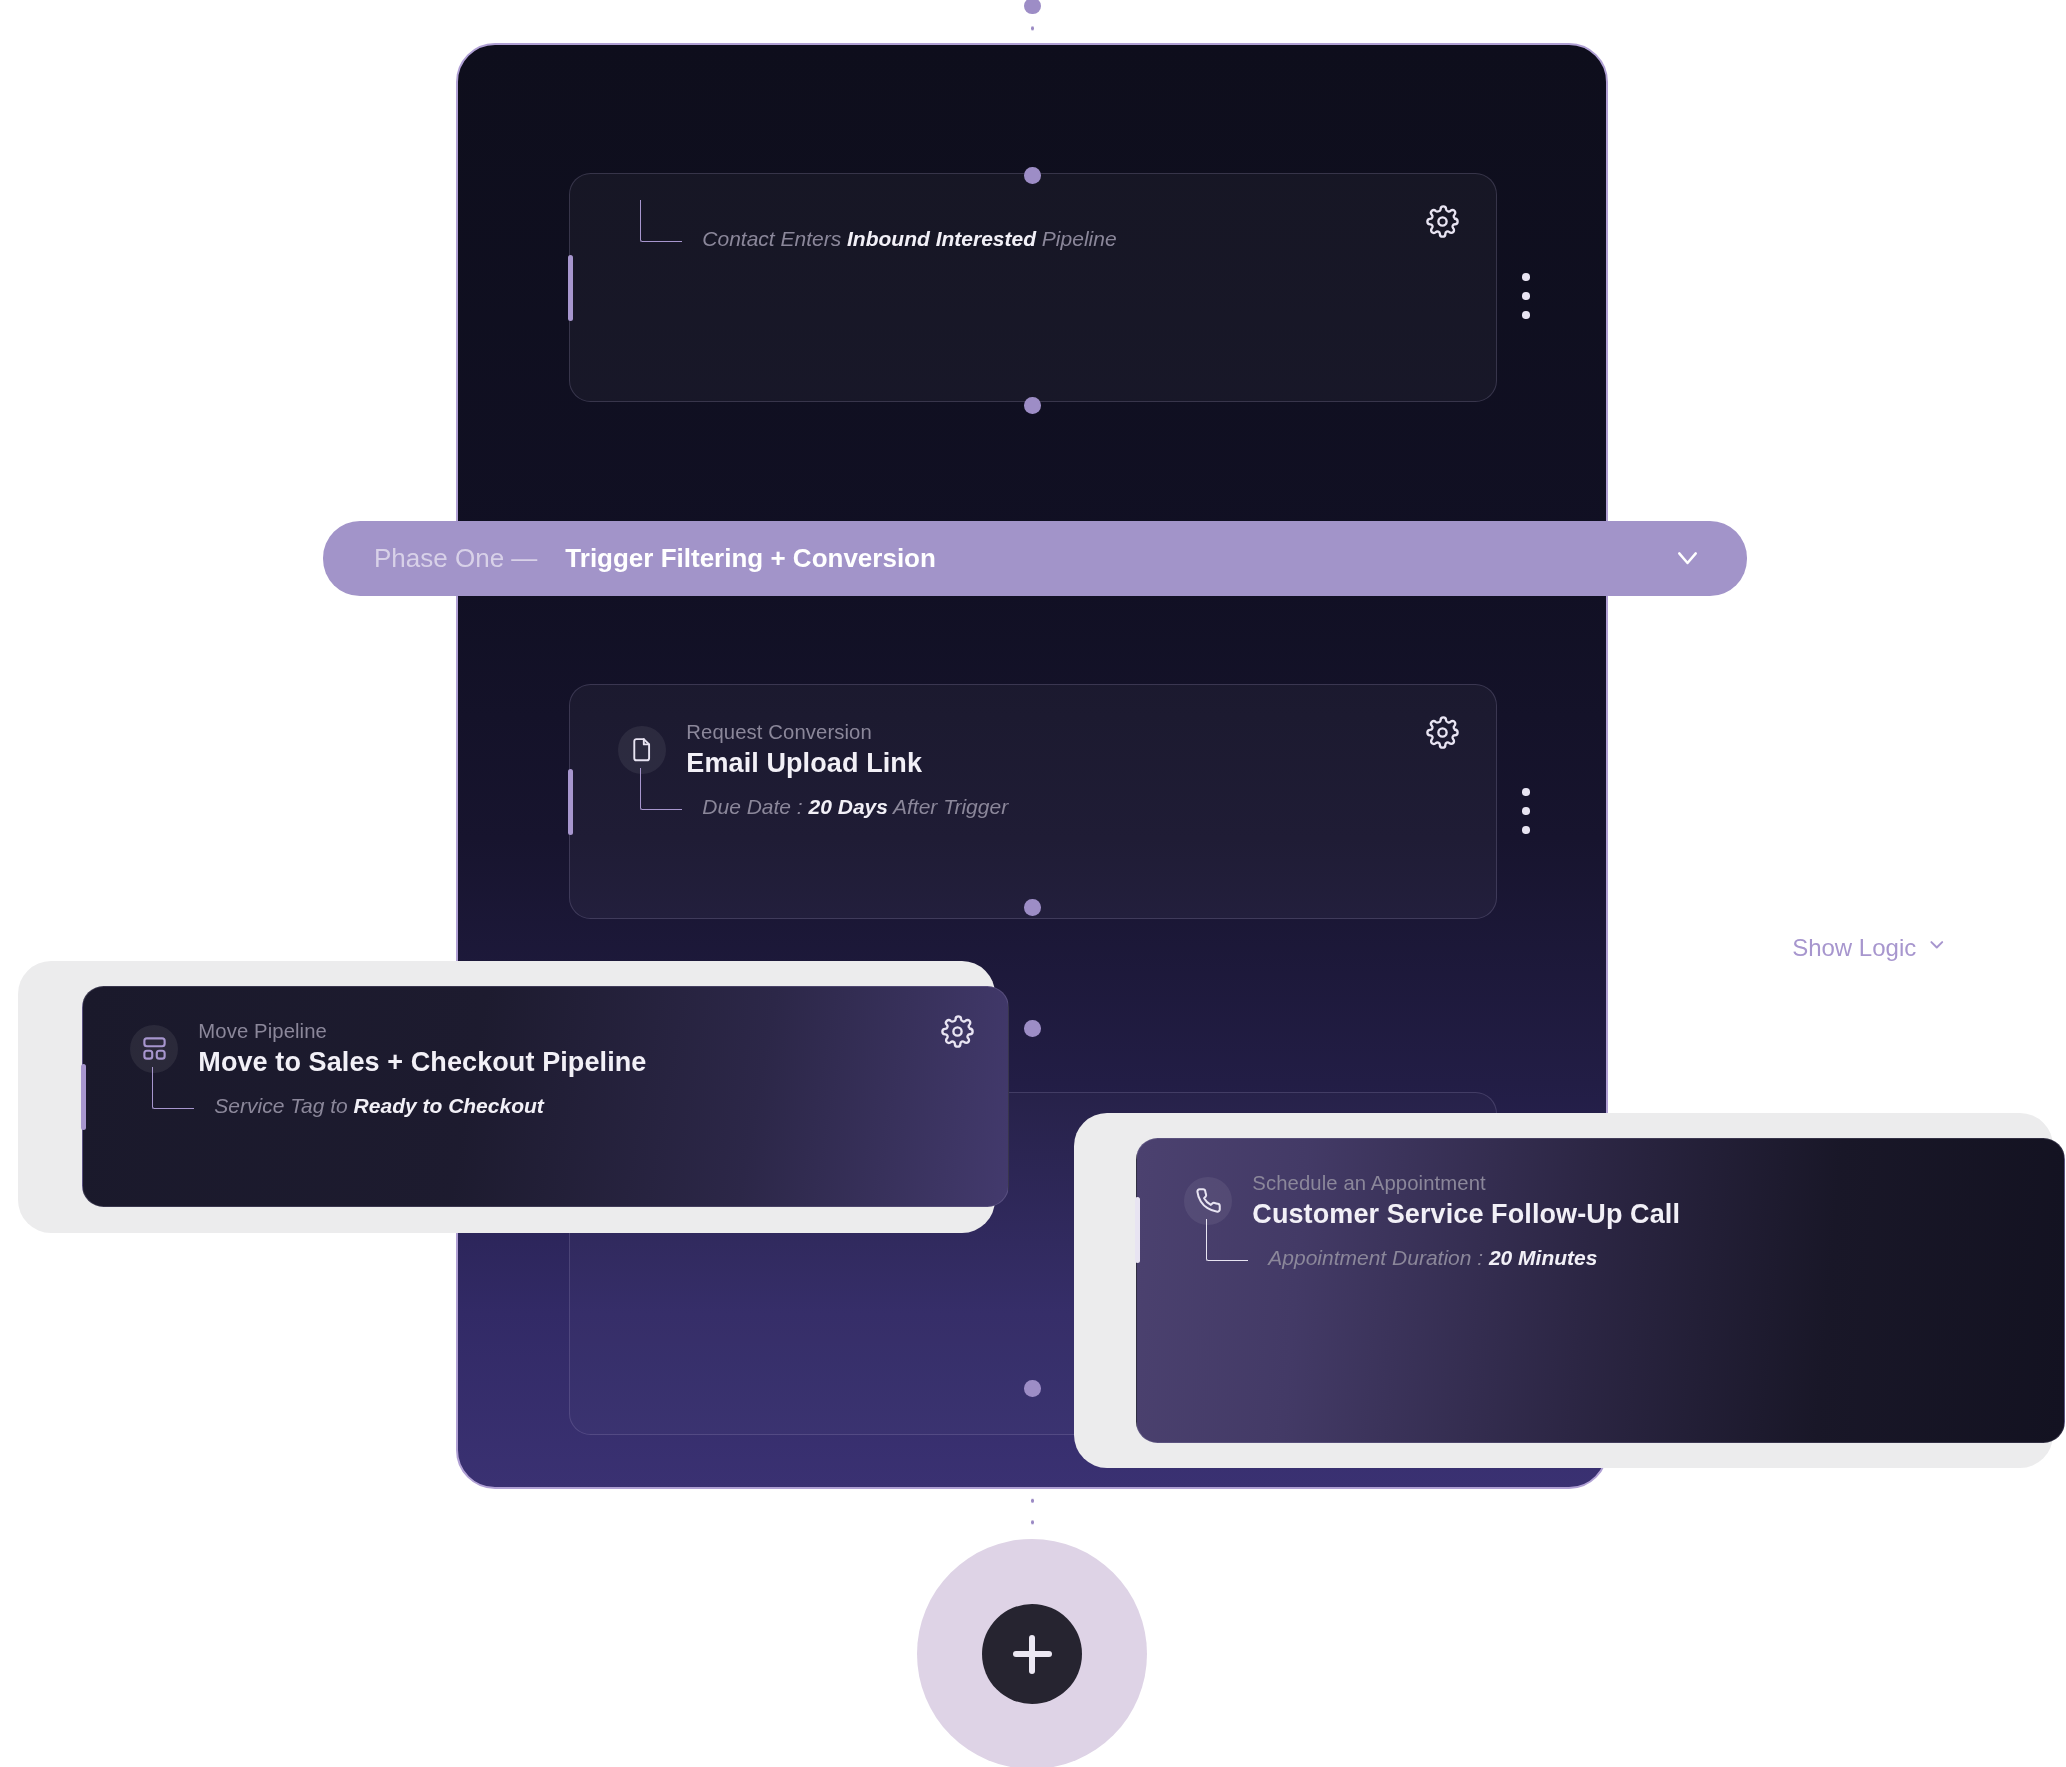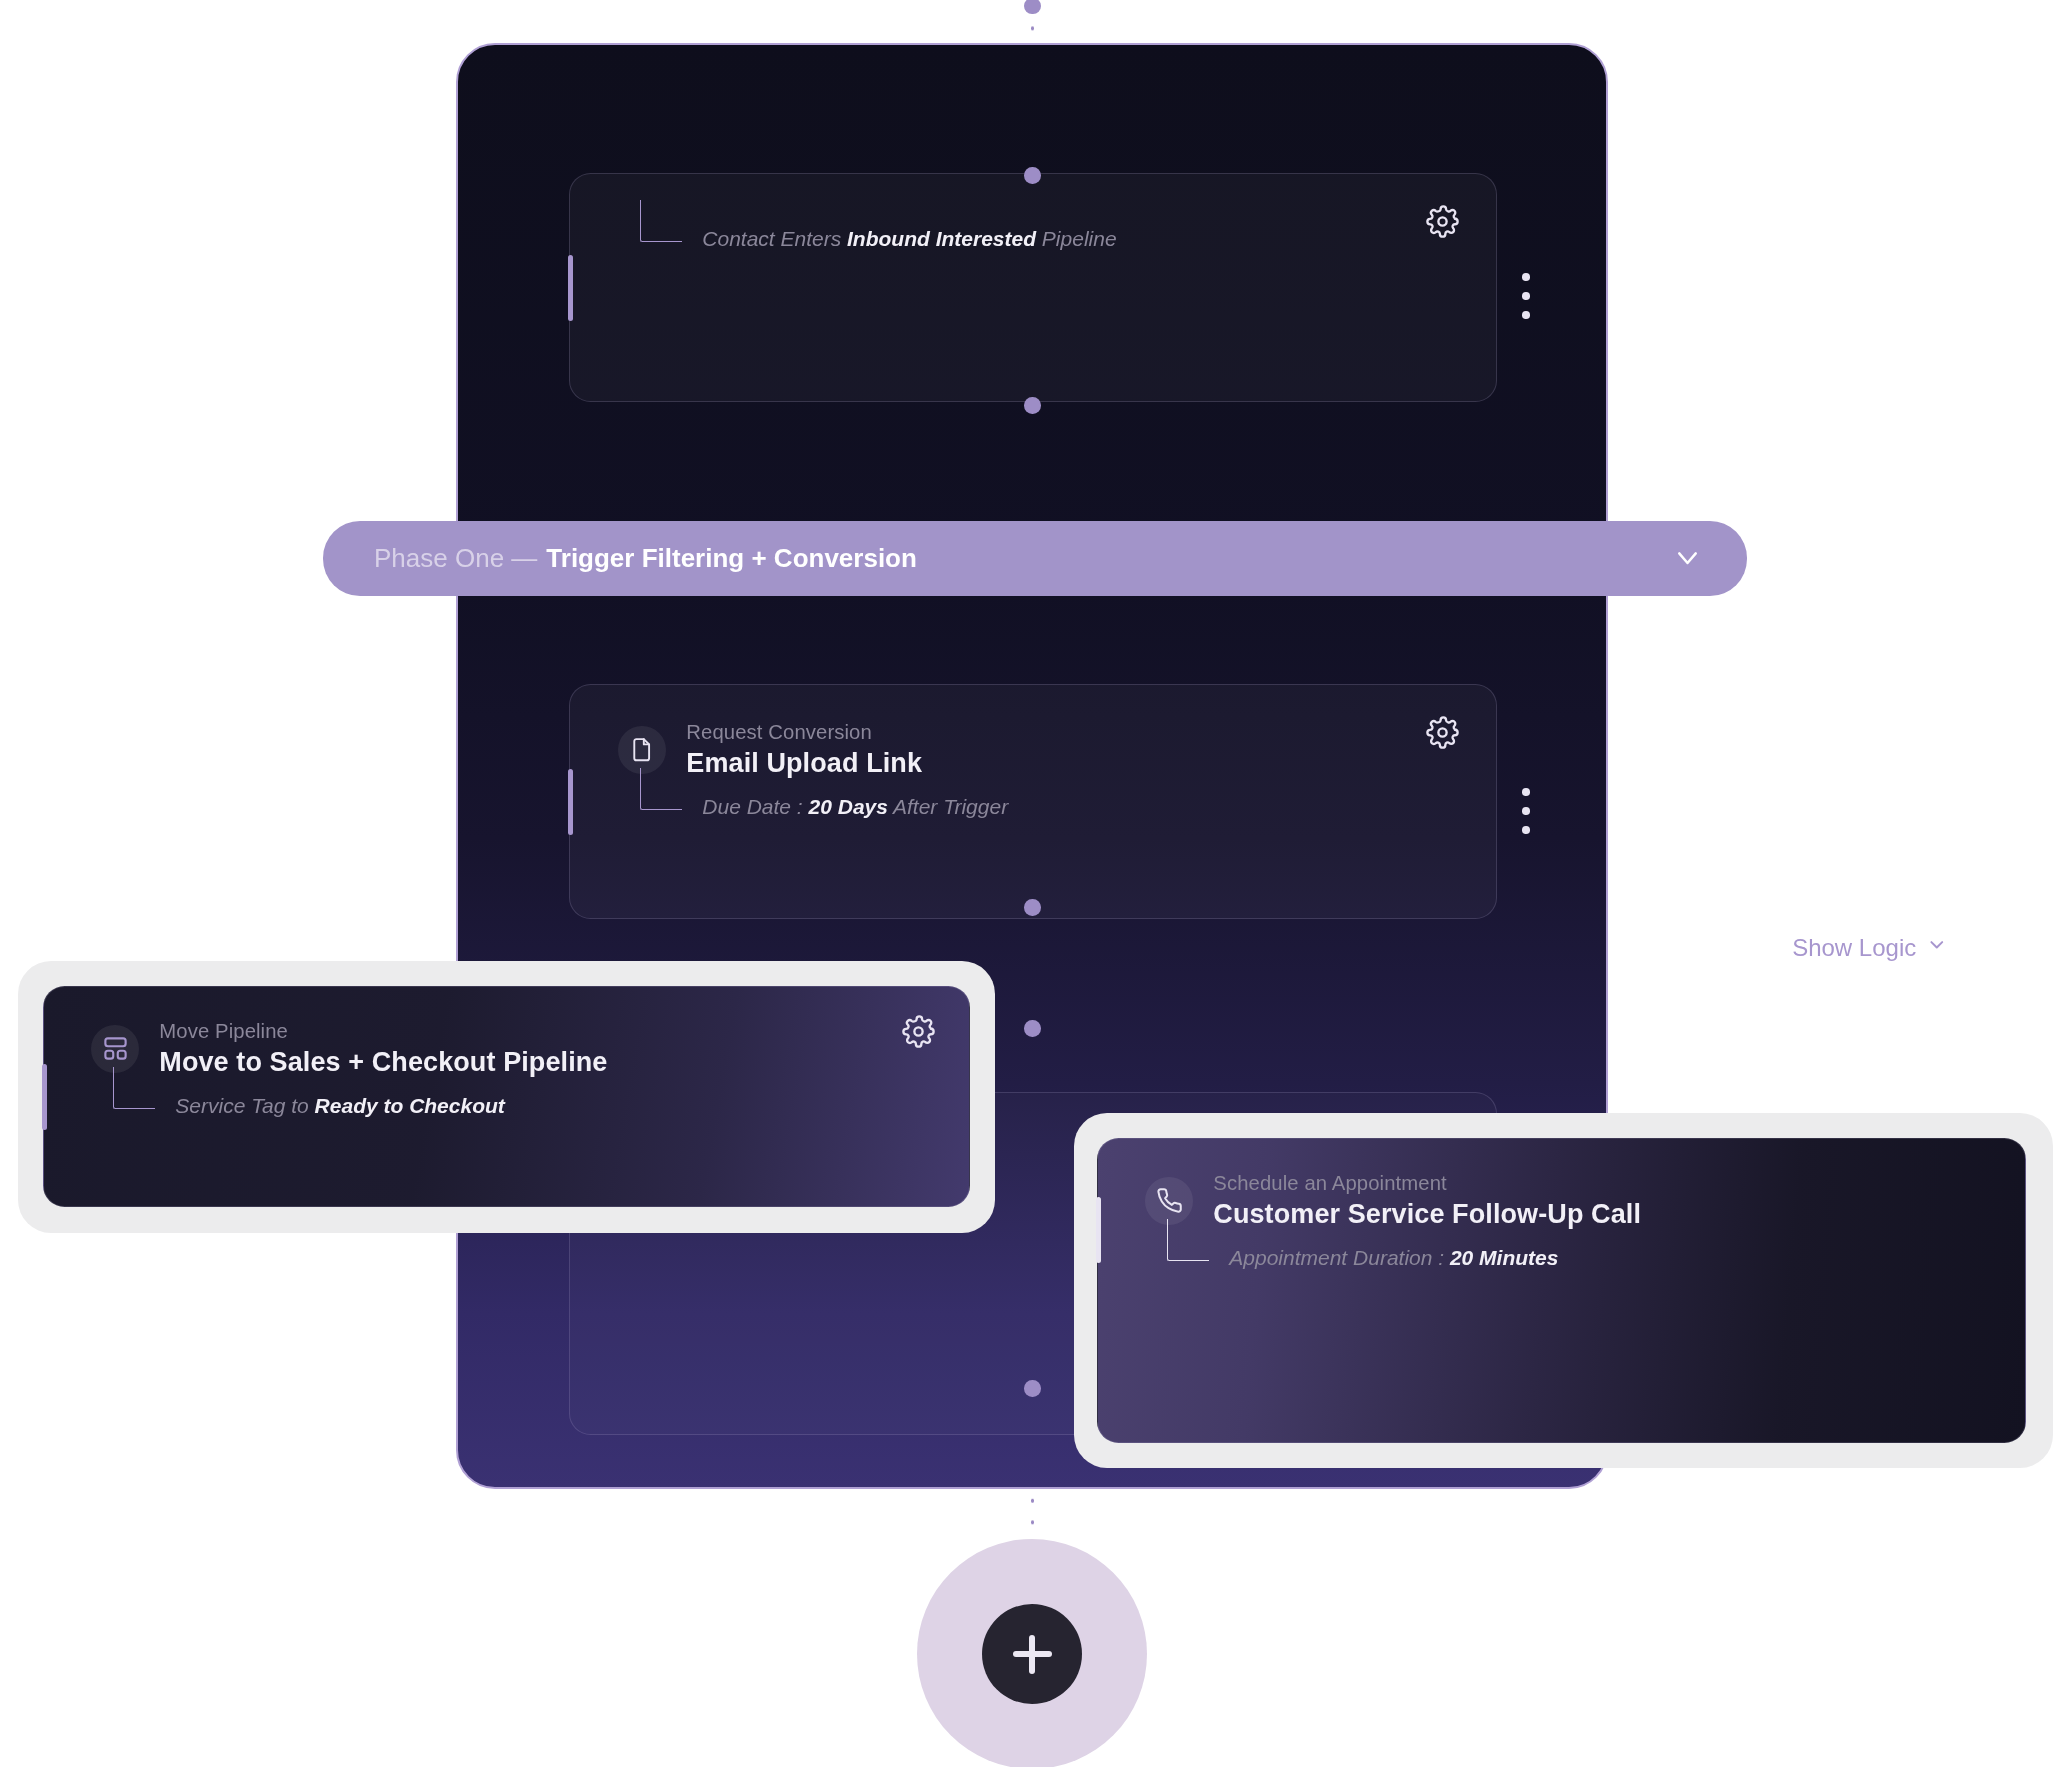--- a/index.html
+++ b/index.html
@@ -104,20 +104,21 @@
 
   
   #phase {
     position: absolute; left: 323px; top: 521px;
     width: 1424px; height: 75px;
     border-radius: 37px;
     background: #a294c9;
     display: flex; align-items: center;
     padding: 0 43px 0 51px;
     z-index: 7;
+    gap: 19px;
   }
   #phase .ph-label { font-size: 26px; color: #d8d1e8; font-weight: 400; }
   #phase .ph-title { font-size: 26px; color: #ffffff; font-weight: 700; margin-left: 9px; }
   #phase .ph-chev { margin-left: auto; }
 
   
   #showlogic {
     position: absolute; right: 118px; top: 934px;
     display: flex; align-items: center; gap: 10.2px;
     font-size: 24px; color: #a796ce; font-weight: 500;
@@ -129,20 +130,21 @@
     position: absolute;
     border-radius: 33px;
     background: #ececed;
     z-index: 9;
   }
   .float-card {
     position: absolute;
     border-radius: 21.6px;
     z-index: 10;
     overflow: visible;
+    margin-left: 39px;
   }
   #card-move {
     left: 43px; top: 986px; width: 927px; height: 221px;
     background: linear-gradient(100deg, #1a192b 0%, #1d1b2f 42%, #2c2748 72%, #433a6d 100%);
     border: 1.3px solid rgba(180,170,210,0.20);
   }
   #halo-move { left: 18px; top: 961px; width: 977px; height: 272px; }
 
   #card-appt {
     left: 1097px; top: 1138px; width: 929px; height: 305px;

